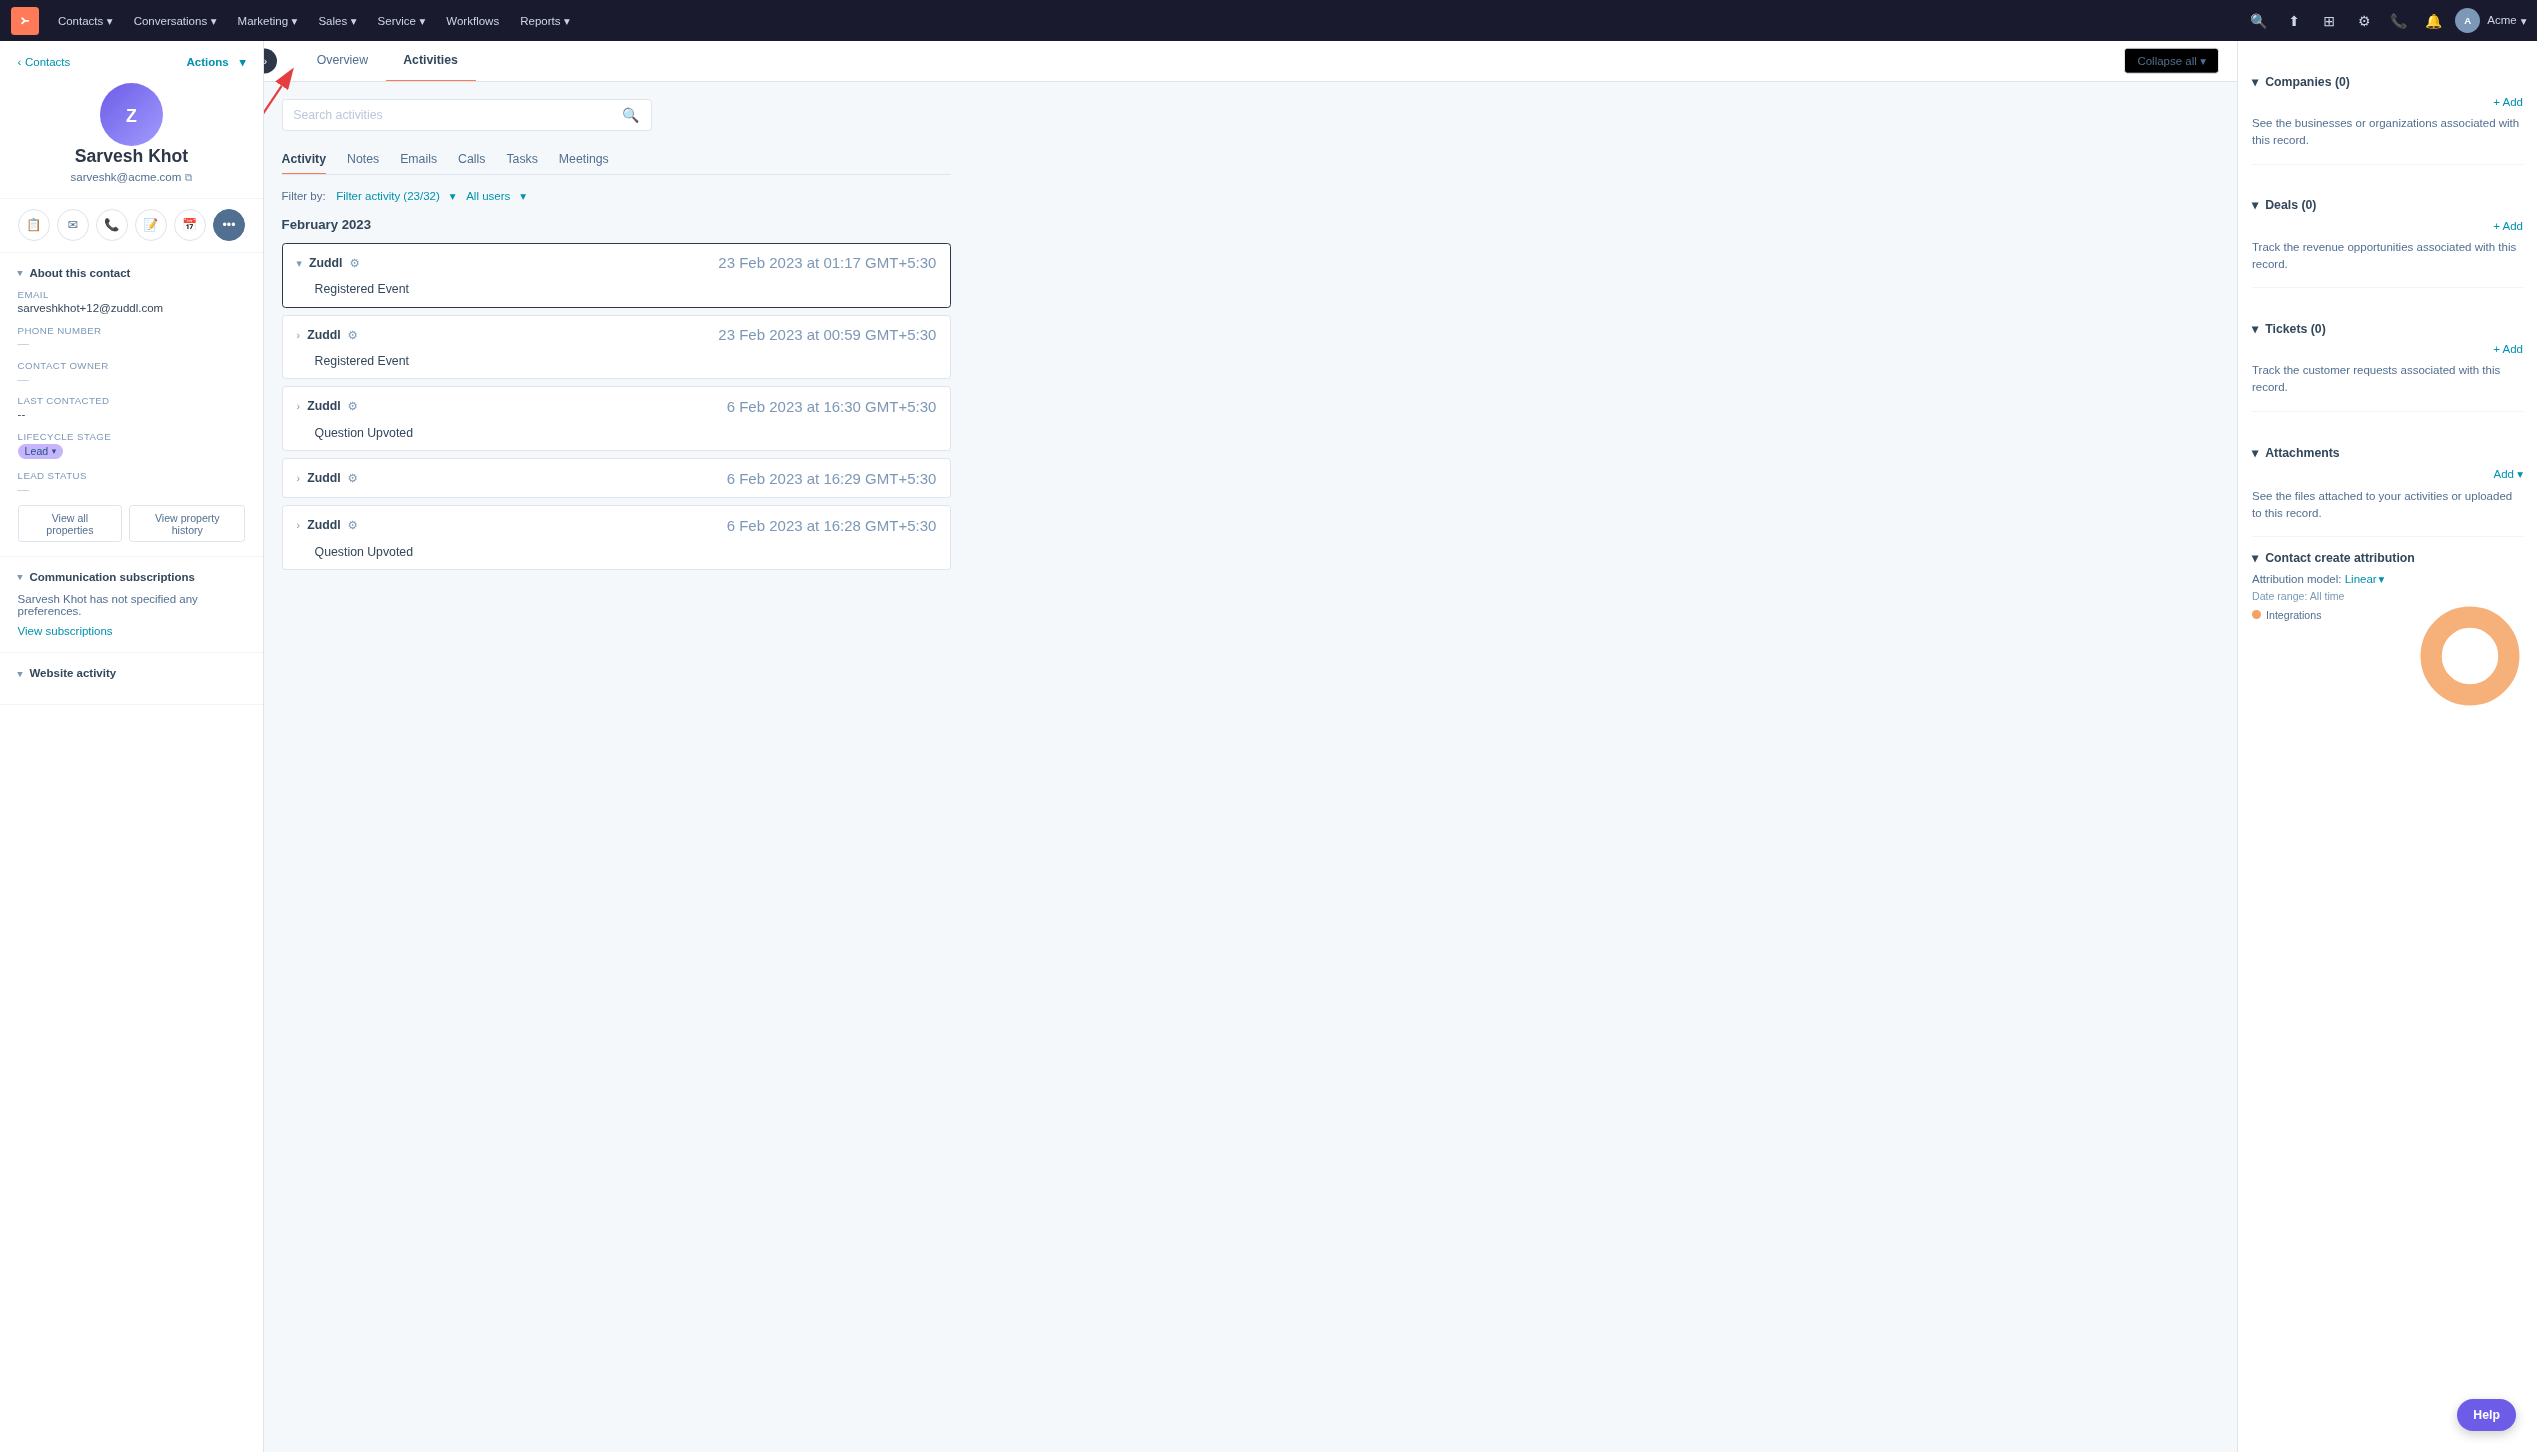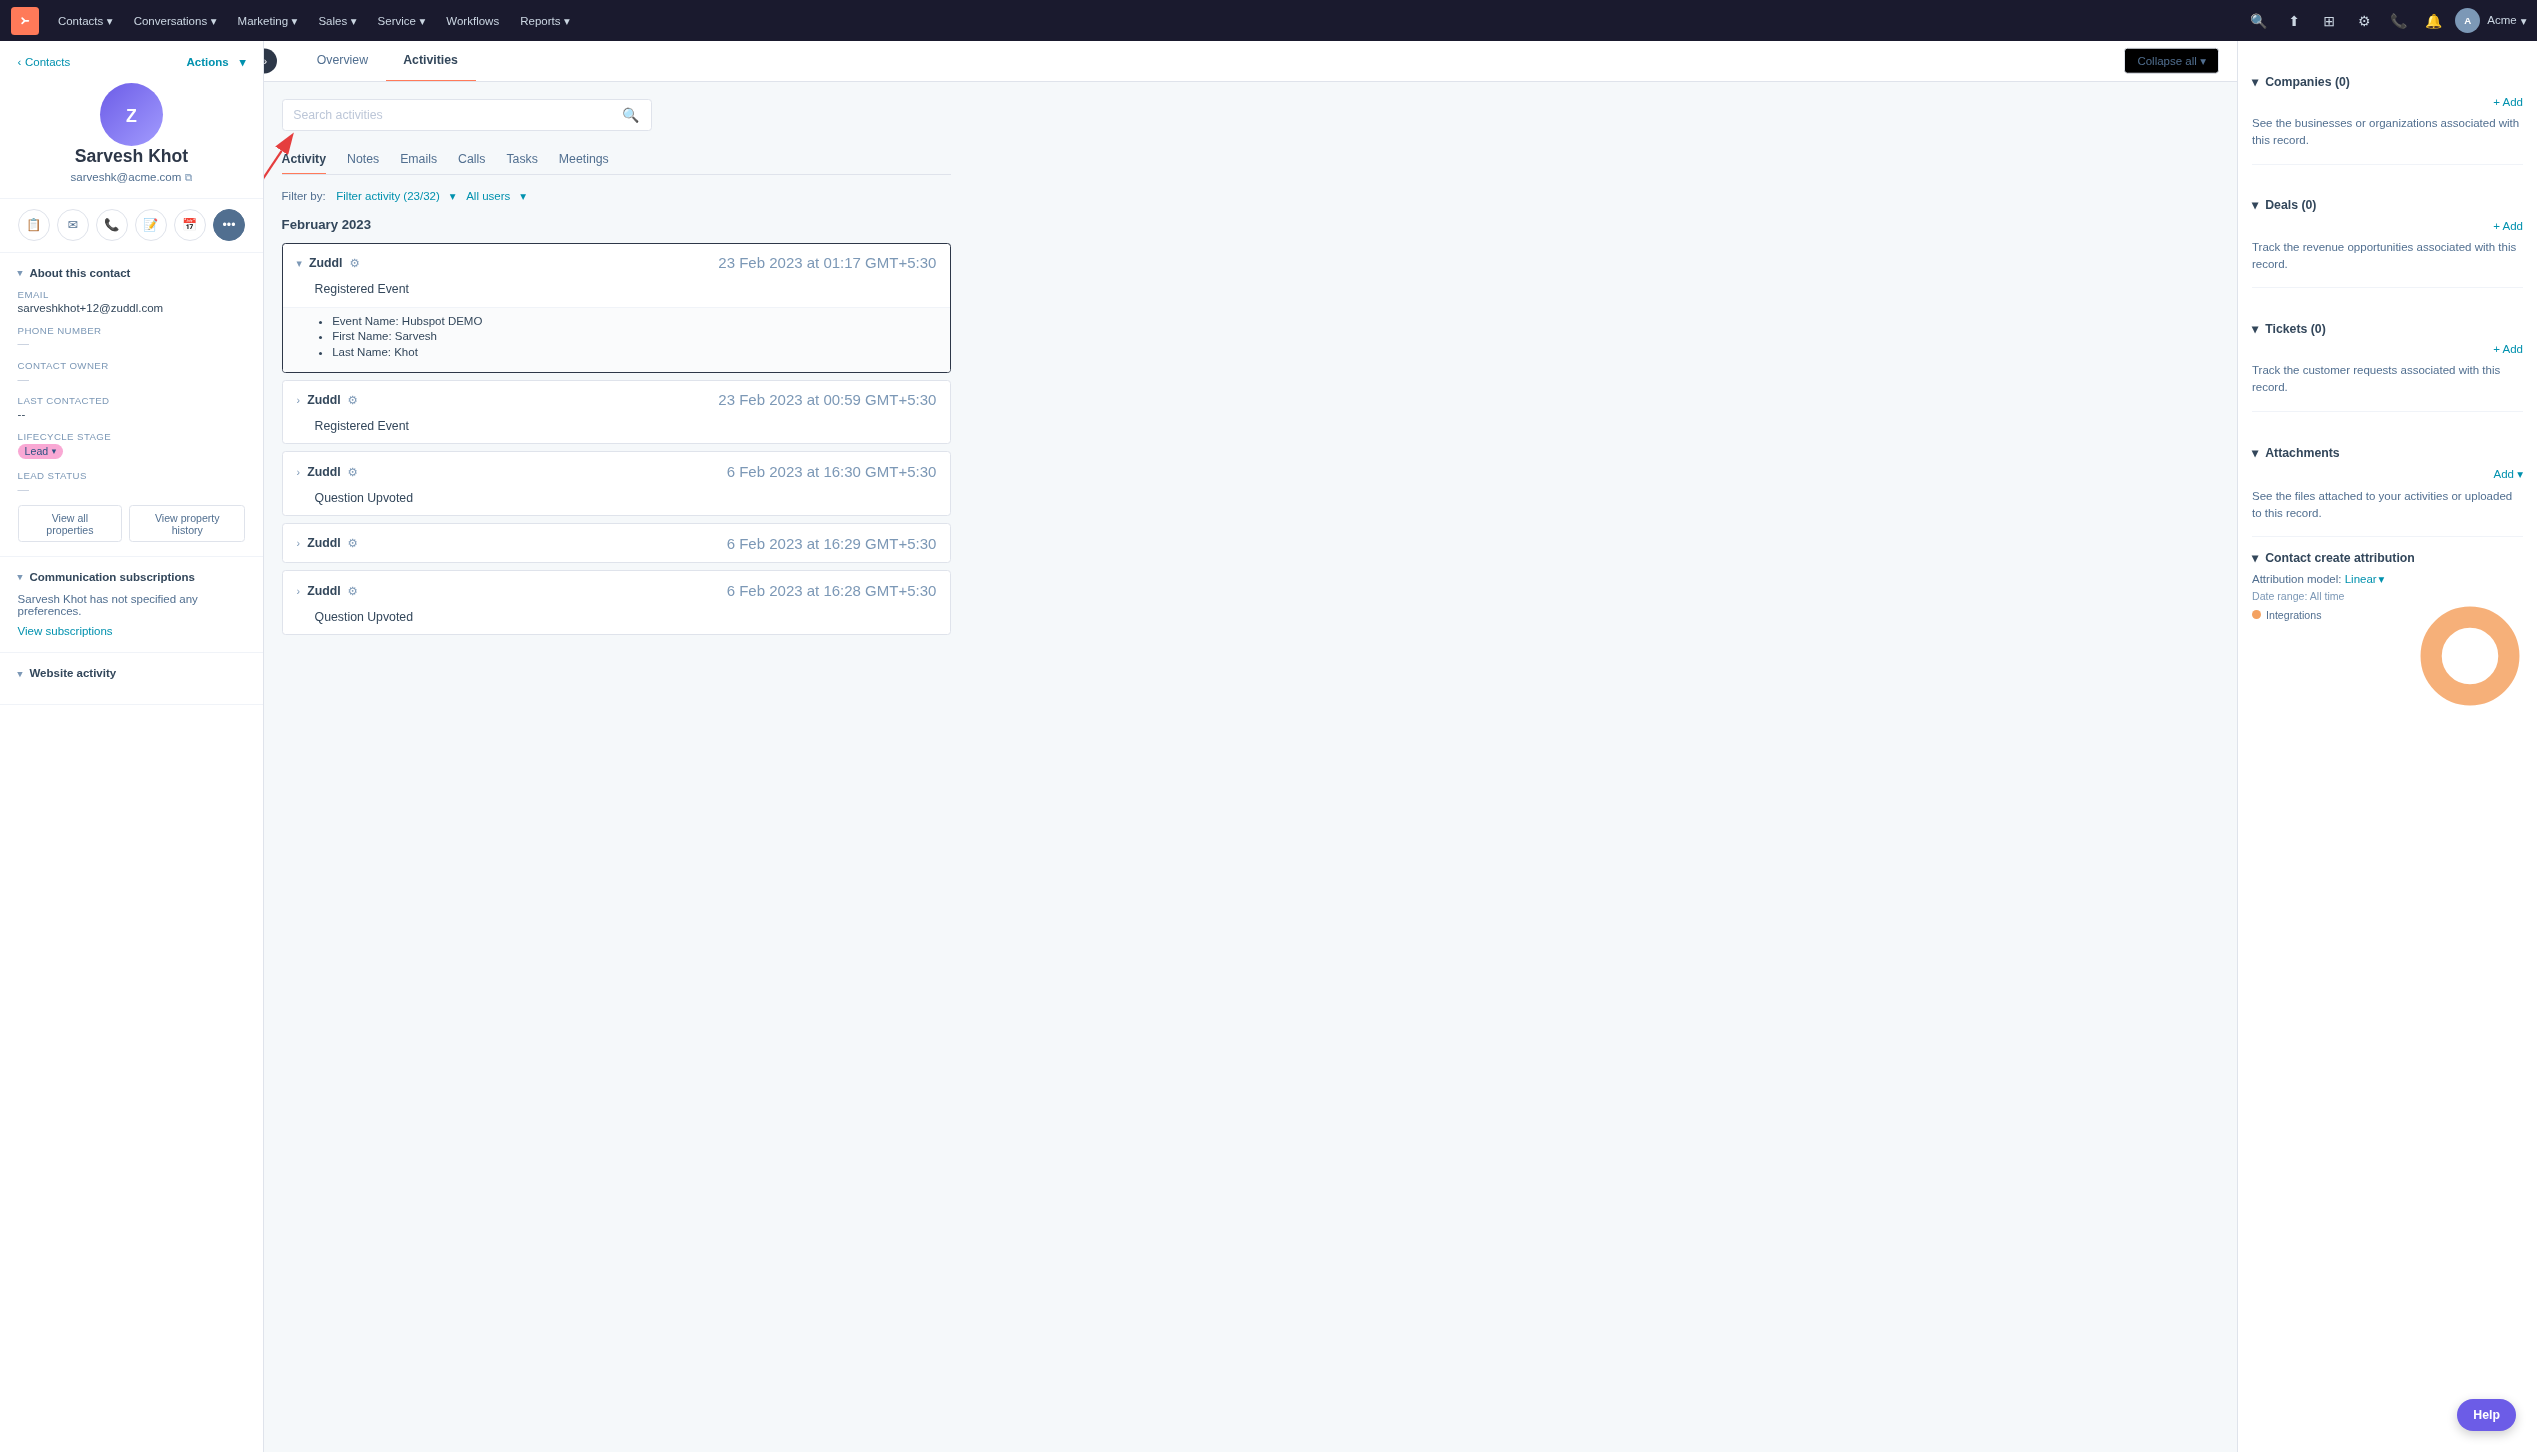--- a/index.html
+++ b/index.html
@@ -163,21 +163,21 @@
       letter-spacing: 0.4px;
       margin-bottom: 1.8px;
     }
     .property-value {
       font-size: 11.5px;
       color: #33475b;
     }
     .property-value.empty { color: #bdc7d8; }
     .lifecycle-badge {
       display: inline-flex; align-items: center; gap: 3.5px;
-      background: #f9a8d4;
+      background: #c4b5fd;
       color: #2c5282;
       padding: 1.8px 7px;
       border-radius: 10.6px;
       font-size: 10.6px;
       font-weight: 500;
     }
 
     .view-buttons {
       display: flex; gap: 7px;
       margin-top: 10.6px;
@@ -680,27 +680,20 @@
       <div class="activity-card highlighted">
         <div class="activity-header">
           <div class="activity-left">
             <span class="expand-chevron">▾</span>
             <span class="activity-brand">Zuddl</span>
             <span class="activity-gear">⚙</span>
           </div>
           <span class="activity-time">23 Feb 2023 at 01:17 GMT+5:30</span>
         </div>
         <div class="activity-title">Registered Event</div>
-        <div class="activity-details">
-          <ul>
-            <li>Event Name: Hubspot DEMO</li>
-            <li>First Name: Sarvesh</li>
-            <li>Last Name: Khot</li>
-          </ul>
-        </div>
       </div>
 
       <div style="position:relative; height:0; overflow:visible;">
         <svg style="position:absolute; left:-159px; top:-282px; pointer-events:none; overflow:visible;" width="194" height="229" viewBox="0 0 220 260">
           <defs>
             <marker id="arrowhead" markerWidth="10" markerHeight="7" refX="0" refY="3.5" orient="auto">
               <polygon points="0 0, 10 3.5, 0 7" fill="#e53e3e"></polygon>
             </marker>
           </defs>
           <line x1="60" y1="240" x2="180" y2="60" stroke="#e53e3e" stroke-width="2.5" marker-end="url(#arrowhead)"></line>

